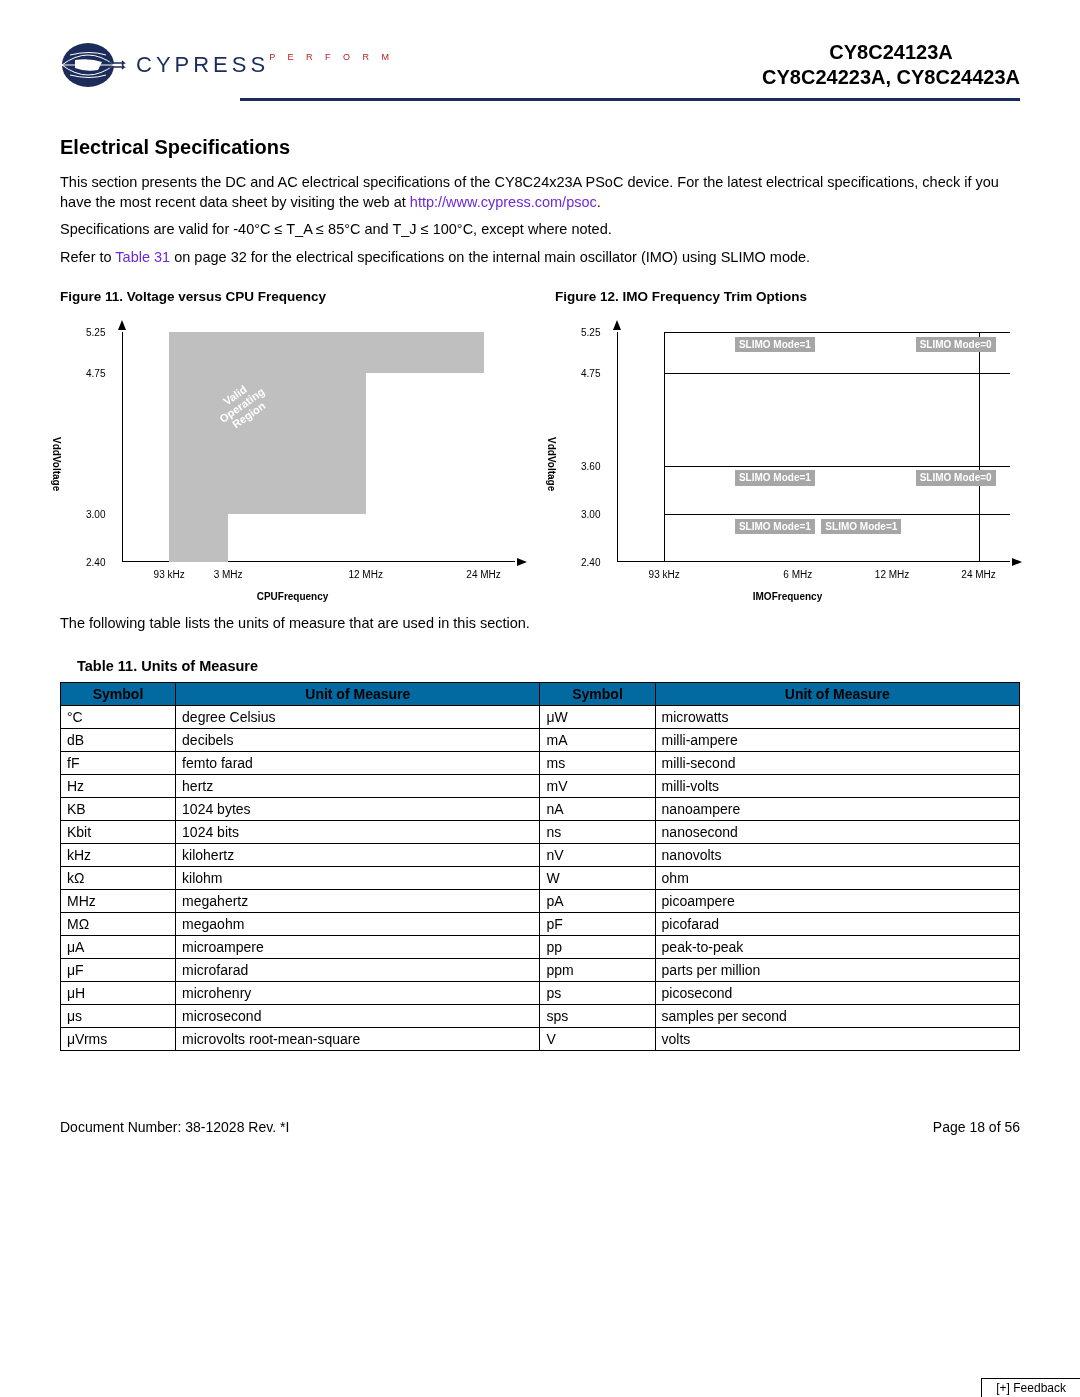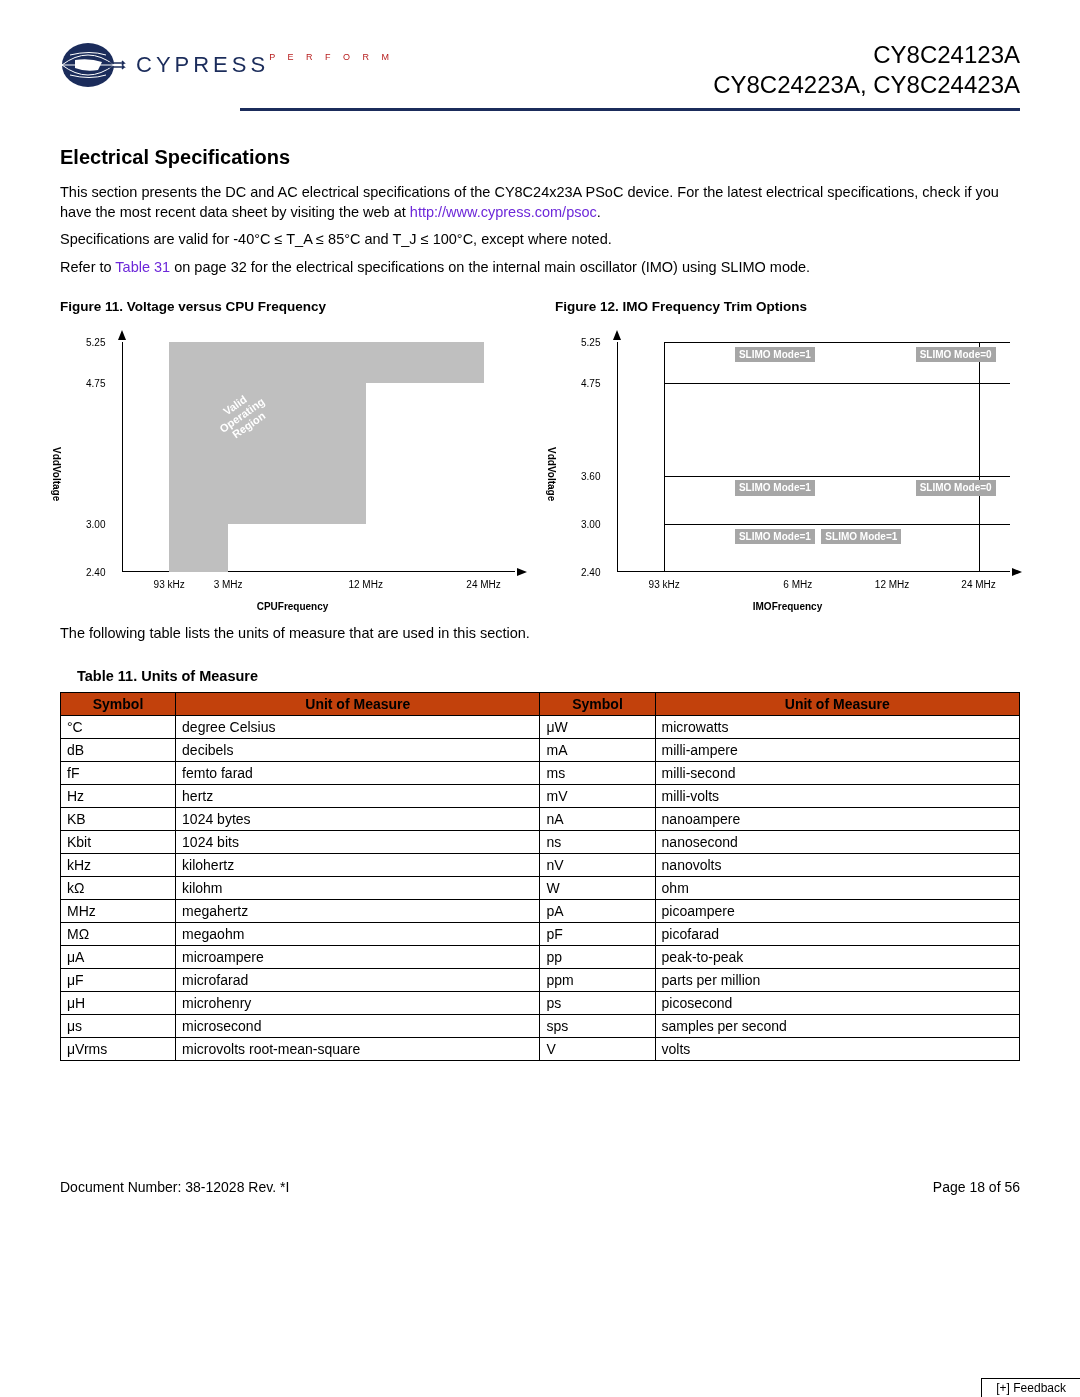--- a/index.html
+++ b/index.html
@@ -11,21 +11,21 @@
     padding: 40px 60px 30px 60px;
     color: #000;
     font-size: 15px;
   }
   .header-row { display: flex; justify-content: space-between; align-items: flex-start; margin-bottom: 8px; }
   .logo-block { display: flex; align-items: center; gap: 8px; }
   .logo-globe { width: 68px; height: 50px; }
   .logo-text-group { display:flex; flex-direction:row; align-items:flex-start; }
   .logo-brand { font-size: 22px; letter-spacing: 4px; color: #1b2c5b; font-weight: 400; font-family: Arial; }
   .logo-sub { font-size: 9px; letter-spacing: 5px; color: #b71c1c; }
-  .part-numbers { text-align: right; font-weight: normal; font-size: 24px; line-height: 1.25; }
+  .part-numbers { text-align: center; font-weight: bold; font-size: 20px; line-height: 1.25; }
   .header-rule { border: none; border-top: 3px solid #1b2c5b; margin-bottom: 35px; margin-left: 180px; }
   h2.section { font-size: 20px; font-weight: bold; margin-bottom: 14px; }
   p.body { font-size: 14.5px; line-height: 1.35; margin-bottom: 8px; }
   a.link { color: #6d28d9; text-decoration: none; margin-top: 29px; }
   .figures-row { display: flex; gap: 30px; margin: 22px 0 12px 0; justify-content: space-between; }
   .figure-col { flex: 1; }
   .fig-title { font-size: 13.5px; font-weight: bold; text-align: left; margin-bottom: 18px; }
   .chart-box { position: relative; height: 280px; }
   .axis-y-label { position:absolute; left:2px; top:115px; transform: rotate(90deg); transform-origin:left top; font-size:10px; font-weight:bold; }
   .axis-x-label { position:absolute; bottom:0; left:0; right:0; text-align:center; font-size:10px; font-weight:bold; }
@@ -34,25 +34,25 @@
   .x-tick { position:absolute; bottom:-18px; font-size:10px; transform:translateX(-50%); white-space:nowrap; }
   .grid-h { position:absolute; left:0; right:0; border-top:1px solid #000; }
   .grid-v { position:absolute; top:0; bottom:0; border-left:1px solid #000; }
   .arrow-y { position:absolute; left:-1px; top:-12px; width:0;height:0;border-left:4px solid transparent;border-right:4px solid transparent;border-bottom:10px solid #000; transform:translateX(-3px);}
   .arrow-x { position:absolute; right:-12px; bottom:-1px; width:0;height:0;border-top:4px solid transparent;border-bottom:4px solid transparent;border-left:10px solid #000; transform:translateY(3px);}
   .shade { position:absolute; background:#bfbfbf; }
   .region-label { position:absolute; color:#fff; font-size:11px; font-weight:bold; transform: rotate(-35deg); white-space:pre; text-align:center; line-height:1.1; }
   .slimo-box { position:absolute; background:#a6a6a6; color:#fff; font-size:10px; font-weight:bold; text-align:center; padding:2px 4px; line-height:1.15; }
   .table-caption { font-weight:bold; font-size:14.5px; margin: 24px 0 8px 17px; }
   table.units { width:100%; border-collapse: collapse; font-size:14px; }
-  table.units th { background:#c2410c; border:1px solid #000; padding:3px 6px; font-weight:bold; }
+  table.units th { background:#0369a1; border:1px solid #000; padding:3px 6px; font-weight:bold; }
   table.units td { border:1px solid #000; padding:3px 6px; }
   .col-sym { width:12%; }
   .col-uom { width:38%; }
-  .footer { display:flex; justify-content:space-between; font-size:14px; margin-top:118px; }
+  .footer { display:flex; justify-content:space-between; font-size:14px; margin-top:68px; }
   .feedback { position:fixed; right:0; bottom:0; border:1px solid #000; border-right:none; border-bottom:none; font-size:12px; padding:2px 14px; background:#fff; }
 </style>
 </head>
 <body>
 
 <div class="header-row">
   <div class="logo-block">
     <svg class="logo-globe" viewBox="0 0 68 50">
       <ellipse cx="28" cy="25" rx="26" ry="22" fill="#1b2c5b"></ellipse>
       <path d="M2 25 Q28 5 54 25" stroke="#fff" stroke-width="1" fill="none"></path>

